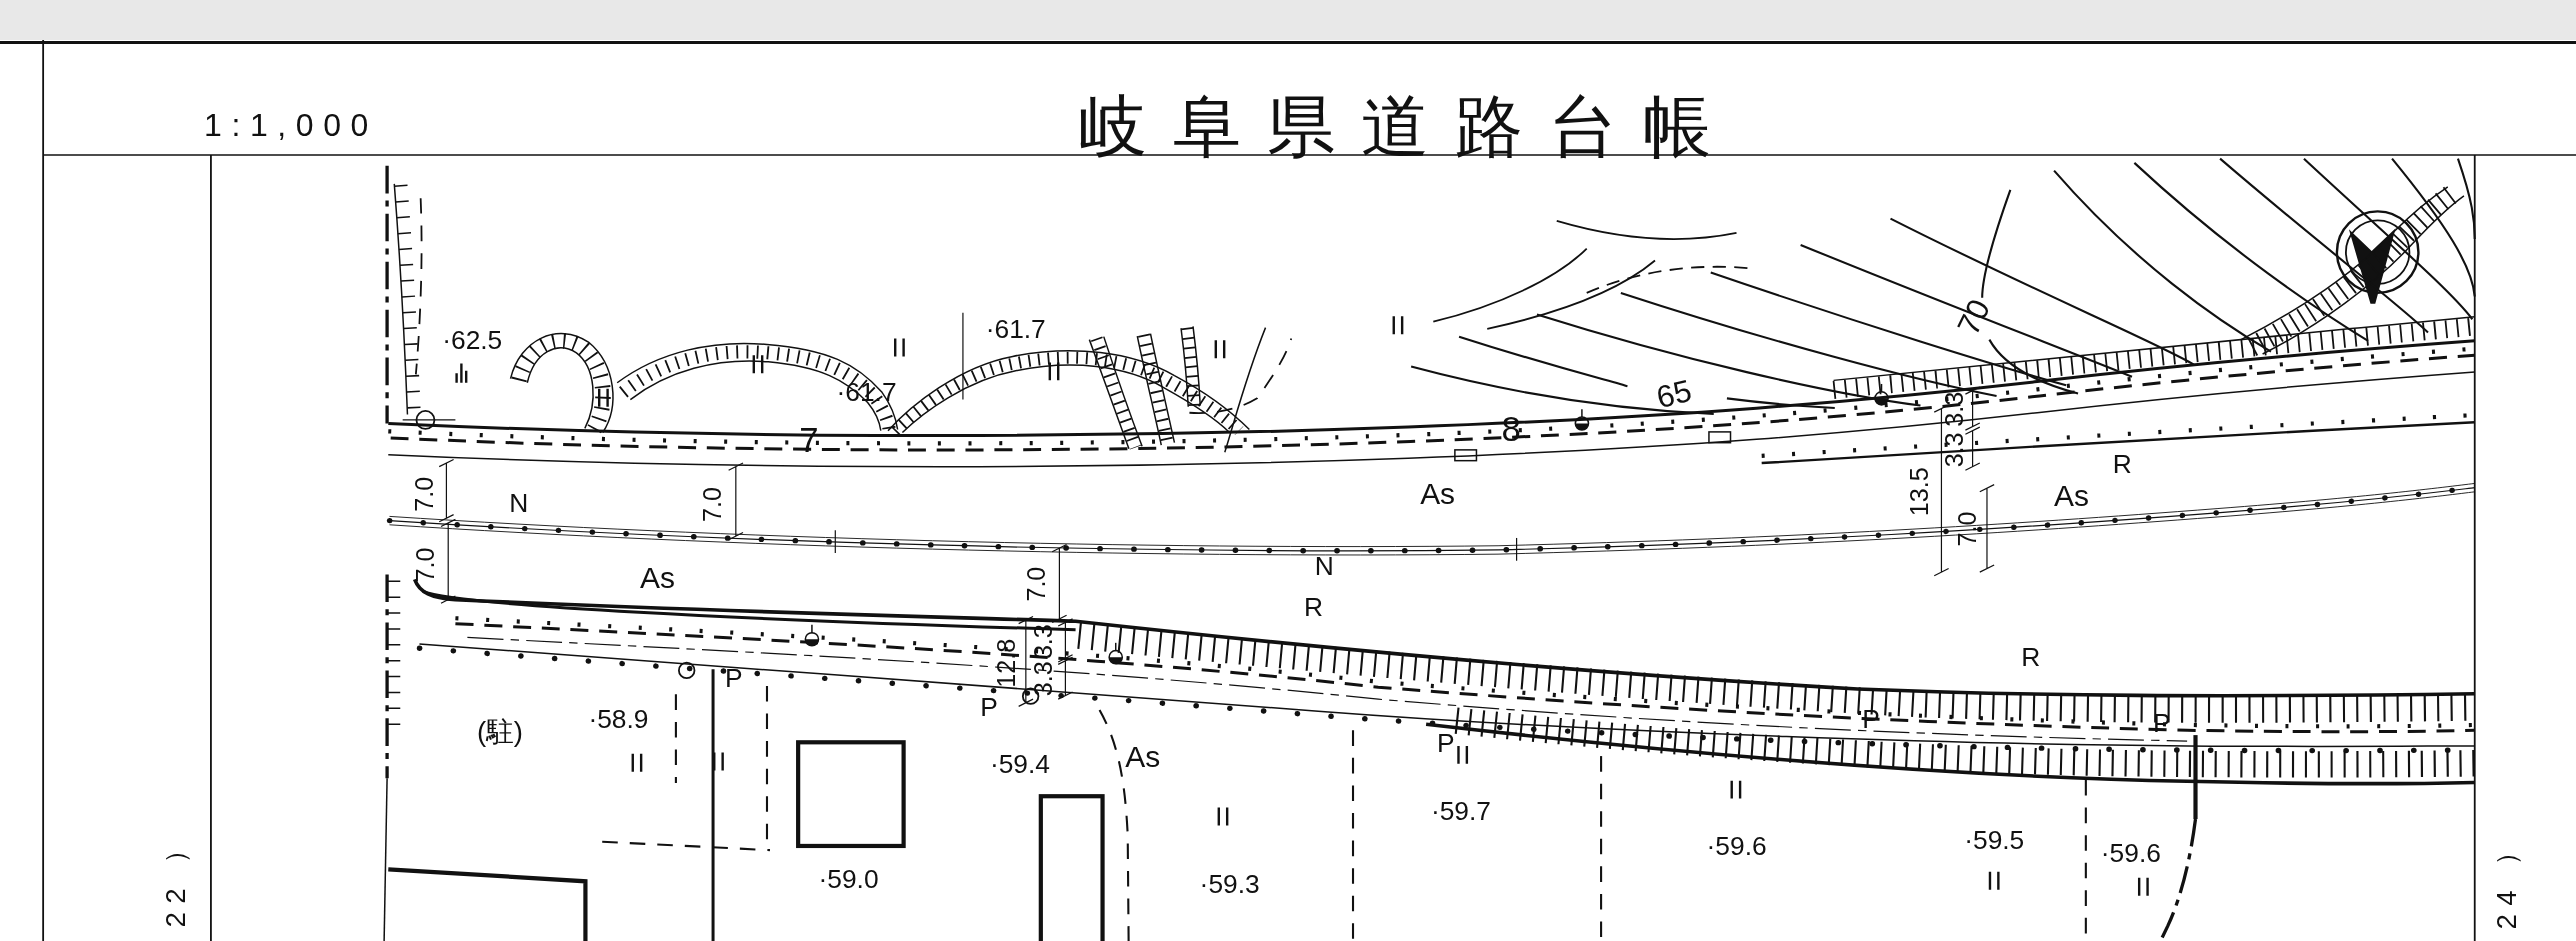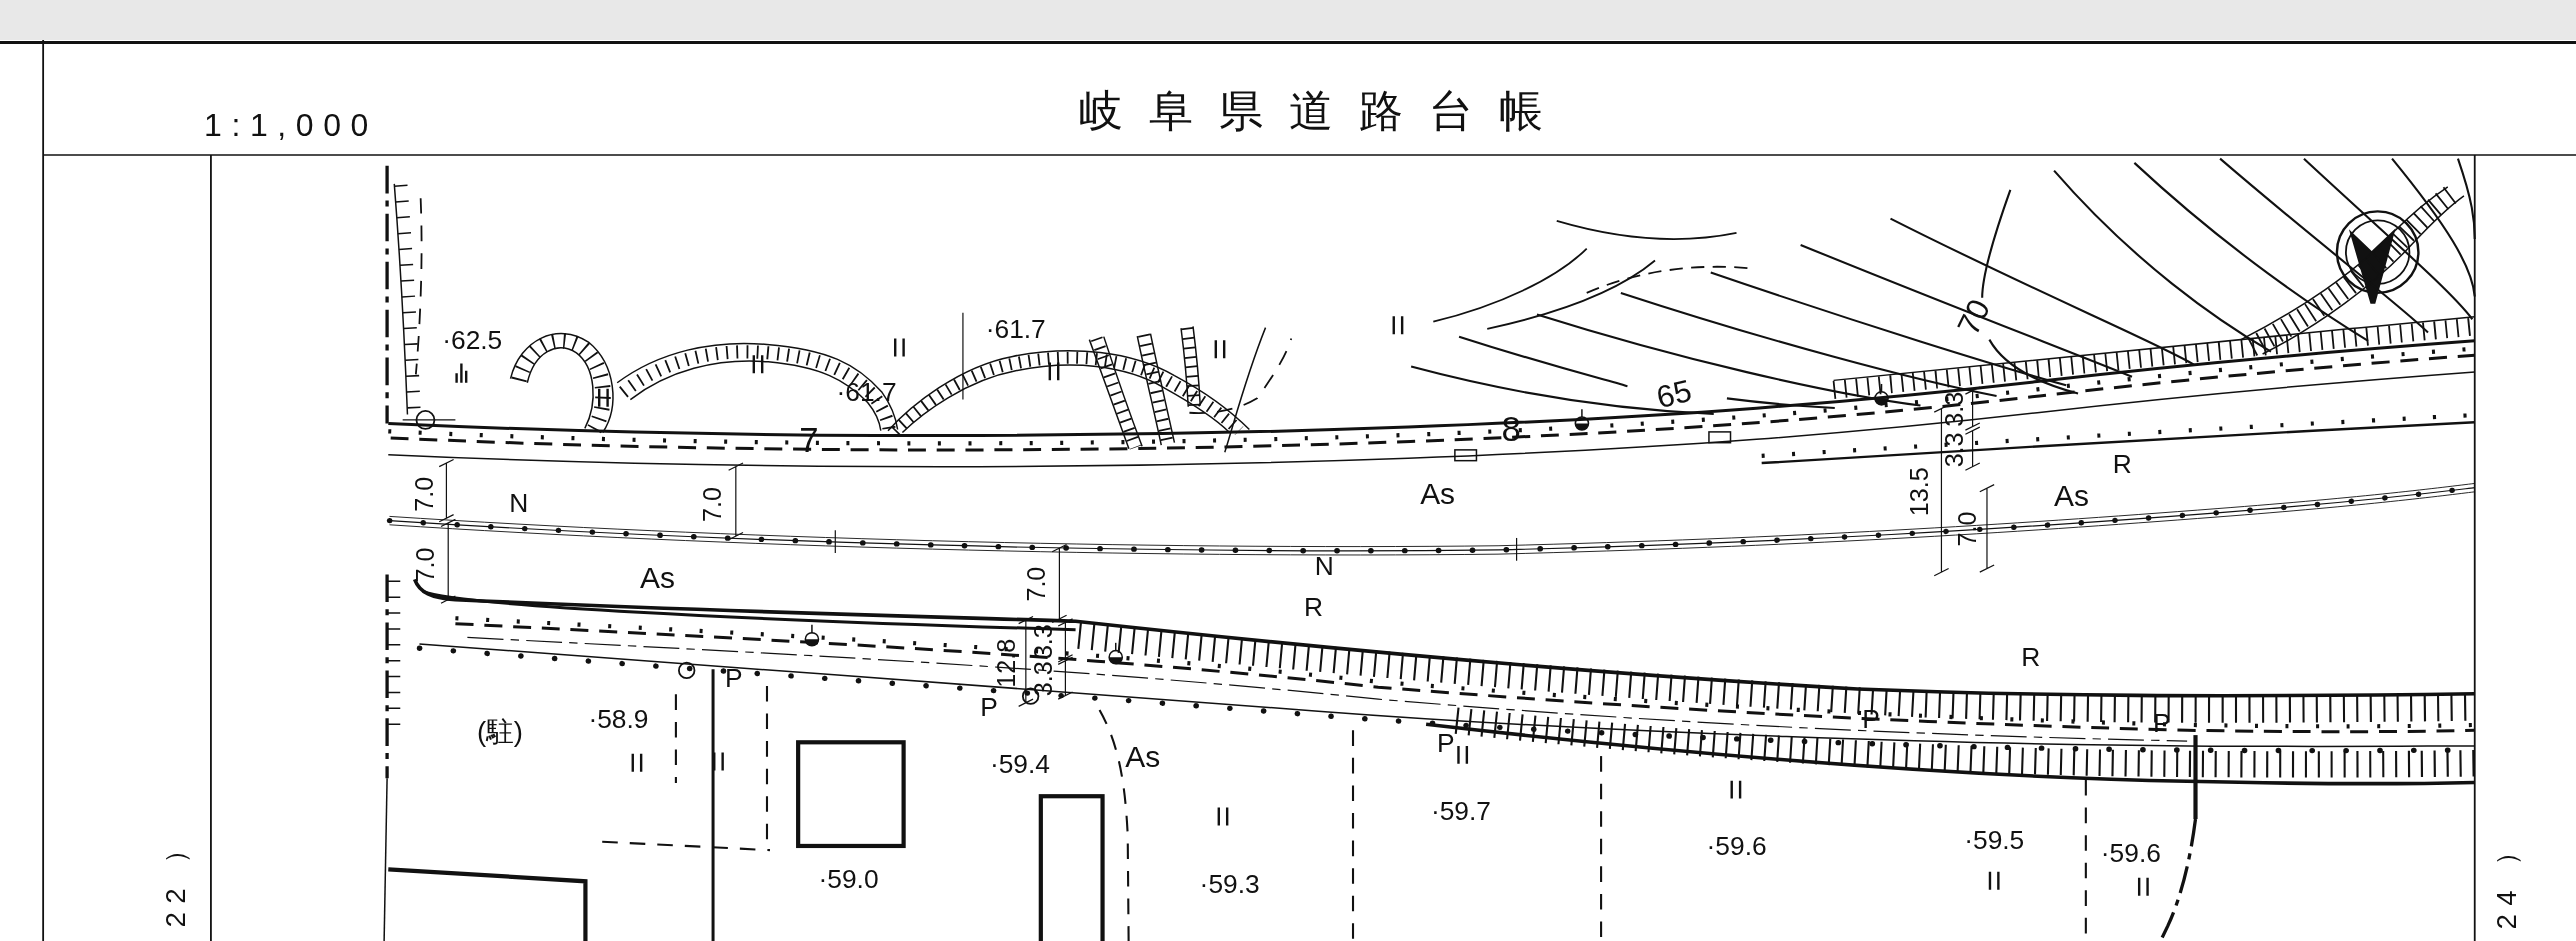--- a/index.html
+++ b/index.html
@@ -21,21 +21,21 @@
   .teeth40{stroke-width:44;stroke-dasharray:3.5 18}
   .teeth30{stroke-width:30;stroke-dasharray:3 16}
   .teeth34{stroke-width:34;stroke-dasharray:3 13}
   .teeth26{stroke-width:26;stroke-dasharray:3 15}
   .teeth22{stroke-width:22;stroke-dasharray:3 14}
   .teeth20{stroke-width:20;stroke-dasharray:3 13}
   .hedge{stroke-width:22;stroke-dasharray:2.5 24}
   .fillb{fill:#111;stroke:none}
   .hdr{position:absolute;white-space:nowrap;z-index:5;}
   .scale{left:204px;top:67px;font-size:32px;letter-spacing:9.6px;}
-  .title{left:1079px;top:42px;font-size:44px;letter-spacing:26px;}
+  .title{left:1079px;top:42px;font-size:68px;letter-spacing:26px;}
   .route{left:2004px;top:70px;font-size:32px;letter-spacing:3.6px;}
   .mleft{left:157px;top:928px;font-size:27.6px;letter-spacing:8.4px;
          transform:rotate(-90deg);transform-origin:0 0;}
   .mright{left:2488px;top:930px;font-size:27.6px;letter-spacing:8.4px;
          transform:rotate(-90deg);transform-origin:0 0;}
 </style>
 </head>
 <body>
 
 <div class="sheet">

